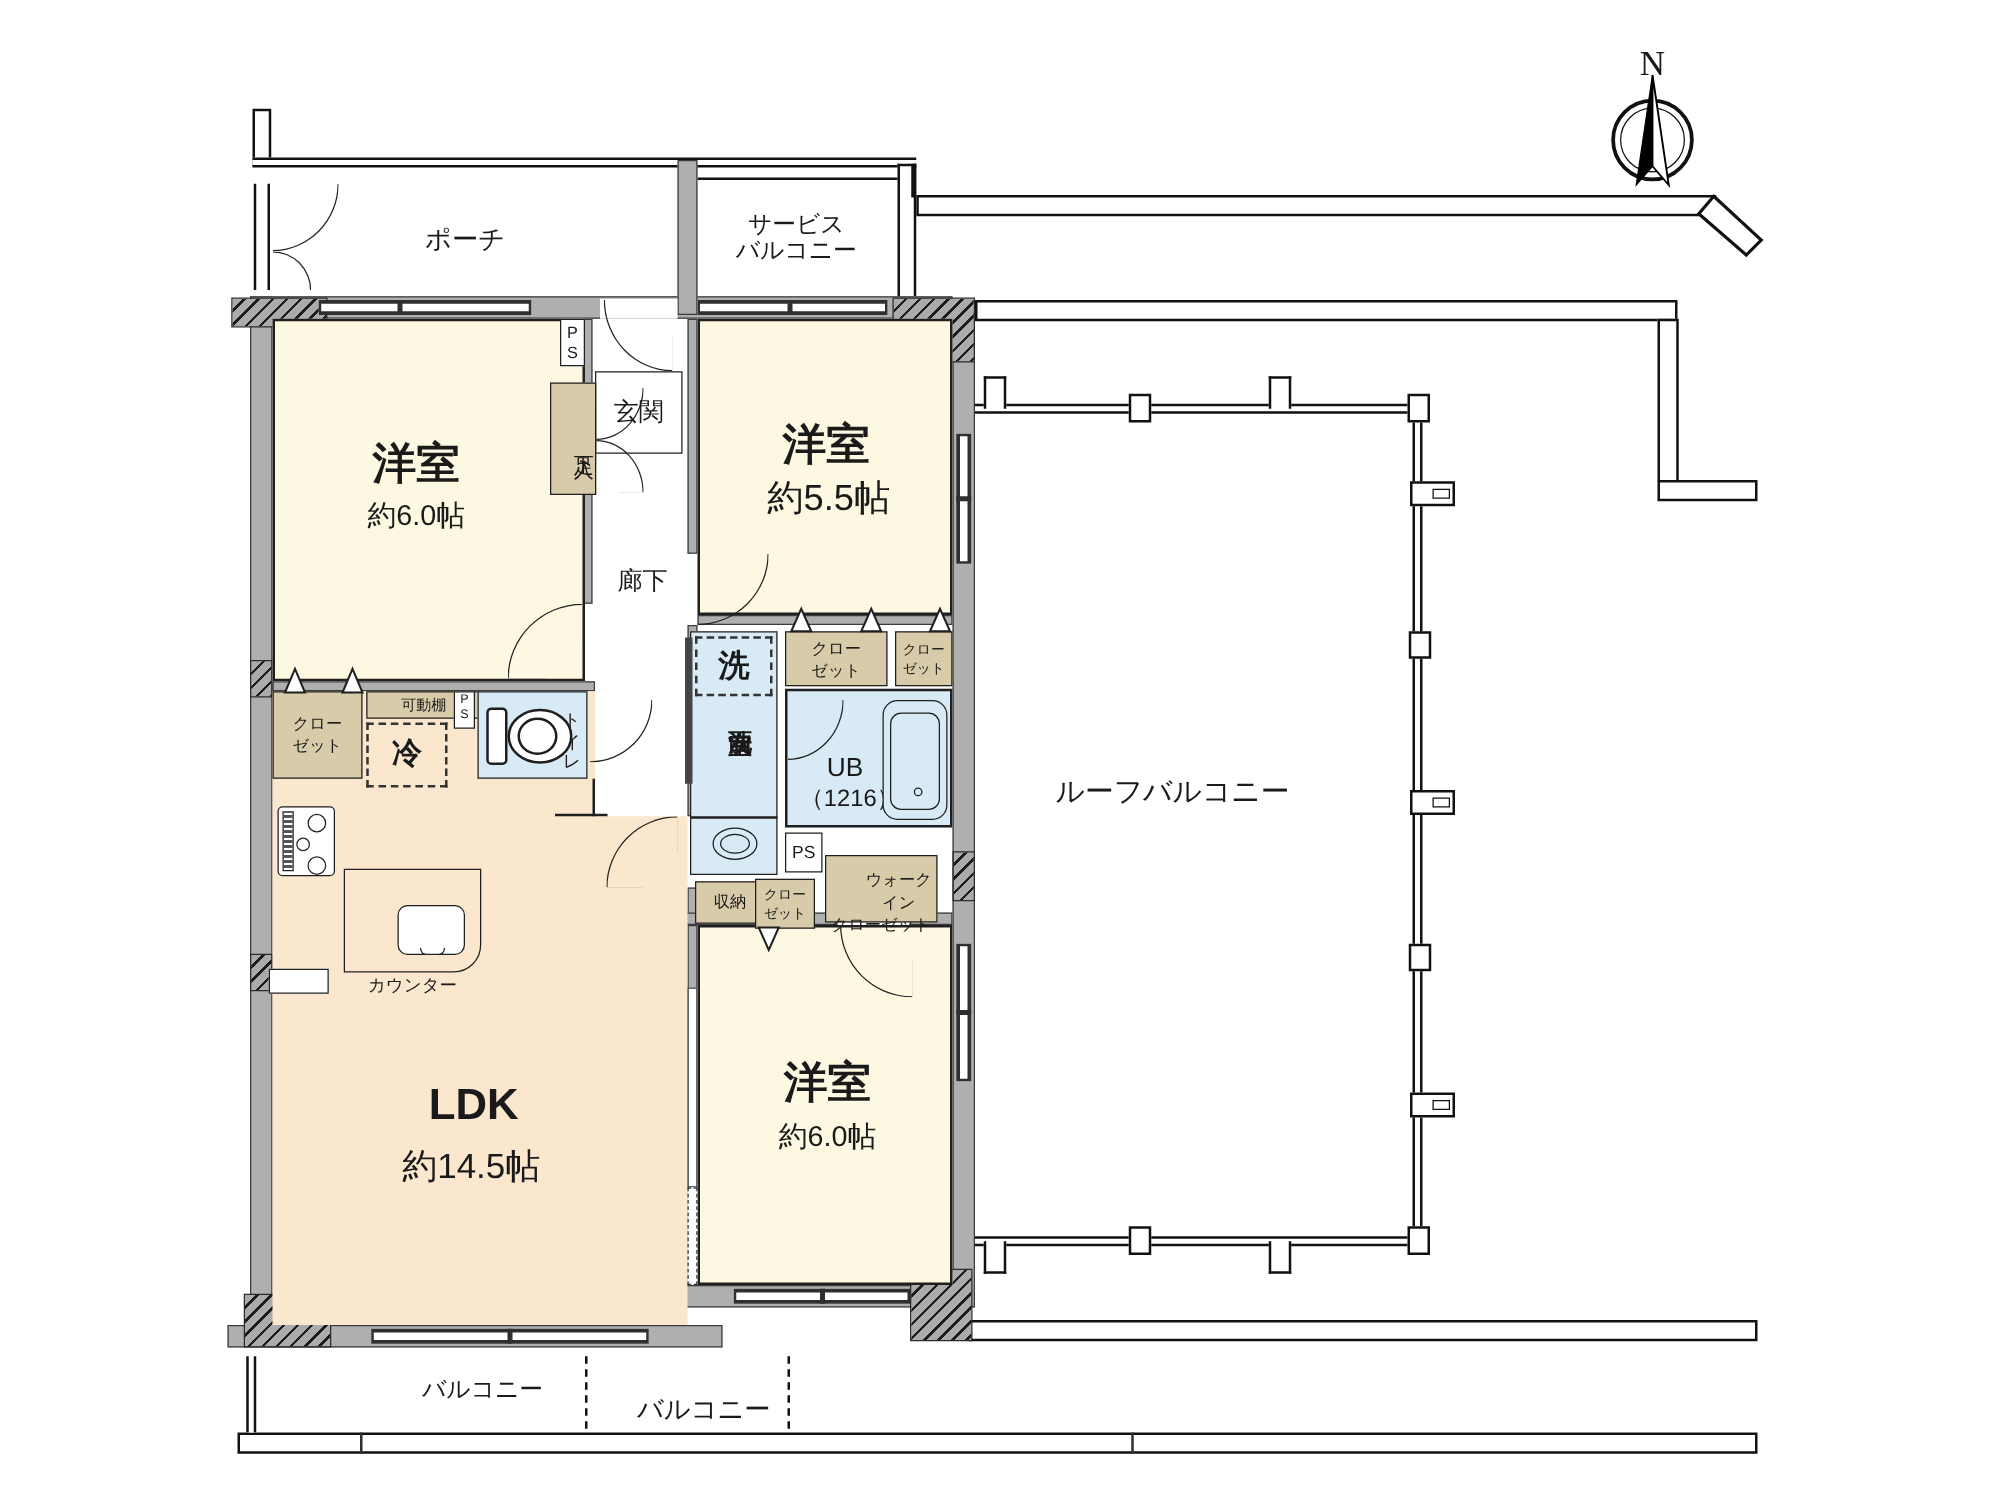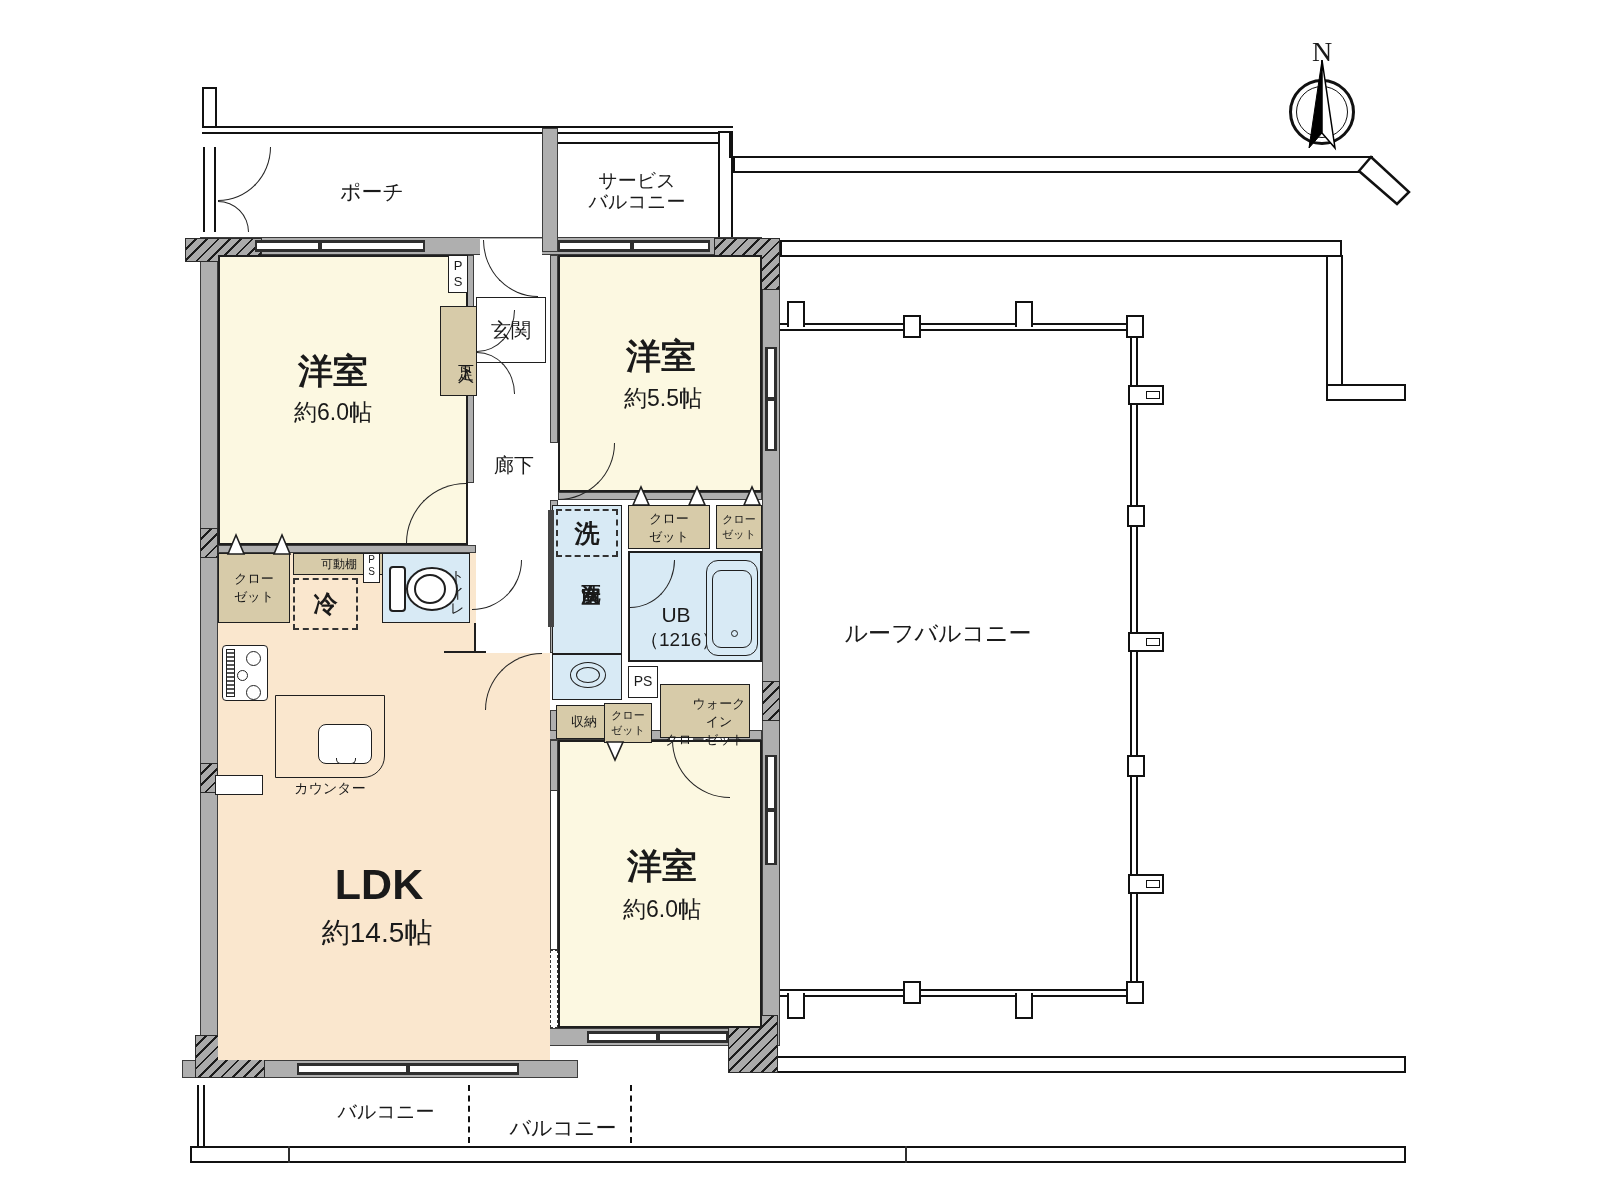--- a/index.html
+++ b/index.html
@@ -264,24 +264,24 @@
   </svg>
 
   <div class="lbl" style="left:372px;top:192px;font-size:21px;">ポーチ</div>
   <div class="lbl" style="left:637px;top:191px;font-size:19px;">
     <span style="display:block;">サービス</span>
     <span style="display:block;">バルコニー</span>
   </div>
   <div class="lbl" style="left:333px;top:371px;font-size:35px;font-weight:bold;">洋室</div>
   <div class="lbl" style="left:333px;top:413px;font-size:23px;">約6.0帖</div>
   <div class="lbl" style="left:661px;top:356px;font-size:35px;font-weight:bold;">洋室</div>
-  <div class="lbl" style="left:663px;top:399px;font-size:23px;">約5.5帖</div>
+  <div class="lbl" style="left:663px;top:399px;font-size:29px;">約5.5帖</div>
   <div class="lbl" style="left:511px;top:330px;font-size:20px;">玄関</div>
   <div class="lbl" style="left:514px;top:465px;font-size:20px;text-align:right;">廊下</div>
-  <div class="lbl" style="left:379px;top:884px;font-size:43px;font-weight:bold;">LDK</div>
+  <div class="lbl" style="left:379px;top:884px;font-size:35px;font-weight:bold;">LDK</div>
   <div class="lbl" style="left:377px;top:933px;font-size:28px;">約14.5帖</div>
   <div class="lbl" style="left:662px;top:866px;font-size:35px;font-weight:bold;">洋室</div>
   <div class="lbl" style="left:662px;top:910px;font-size:23px;">約6.0帖</div>
   <div class="lbl" style="left:938px;top:634px;font-size:23px;">ルーフバルコニー</div>
   <div class="lbl" style="left:386px;top:1112px;font-size:19px;">バルコニー</div>
   <div class="lbl" style="left:563px;top:1128px;font-size:21px;">バルコニー</div>
   <div class="lbl" style="left:330px;top:789px;font-size:14px;">カウンター</div>
 
 </div>
 

